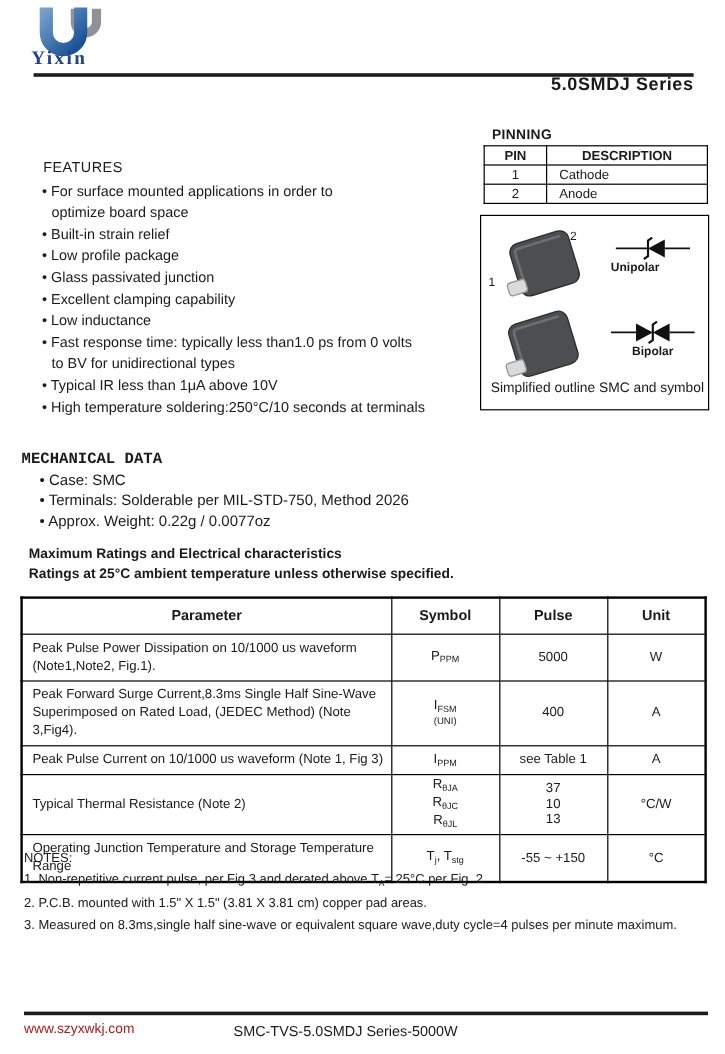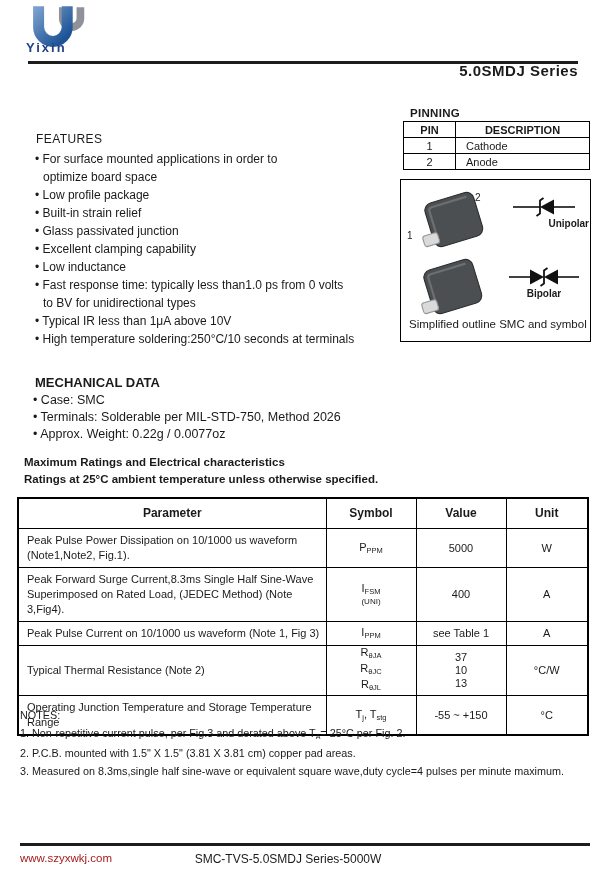--- a/index.html
+++ b/index.html
@@ -3,21 +3,21 @@
 <meta charset="utf-8">
 <style>
   * { margin:0; padding:0; box-sizing:border-box; }
   html,body { background:#ffffff; }
   body { font-family:"Liberation Sans","DejaVu Sans",sans-serif; color:#1a1a1a; }
   .page { position:relative; width:604px; height:878px; background:#fff; overflow:hidden; }
   .abs { position:absolute; }
 
   
   .logo { left:20px; top:4px; width:90px; }
-  .brand-text { left:26px; top:40px; font-size:13px; font-weight:bold; color:#24418c; letter-spacing:2px; }
+  .brand-text { left:26px; top:40px; font-size:16px; font-weight:bold; color:#24418c; letter-spacing:2px;font-family:Liberation Serif, serif; }
   .series-title { right:26px; top:42px; font-size:15px; font-weight:bold; letter-spacing:0.5px;margin-top:20px; }
   .header-rule { left:28px; top:61px; width:550px; height:3px; background:#1d1d1d; }
 
   .subtitle { left:30px; top:83px; font-size:12.5px; font-weight:bold; line-height:19px; }
 
   
   .features-heading { left:36px; top:132px; font-size:12px; letter-spacing:0.4px; }
   .features-list { left:35px; top:150px; width:360px; font-size:12px; line-height:18px; }
   .features-list .cont { padding-left:8px; }
 
@@ -29,26 +29,26 @@
   .pinning-table .c-desc { width:134px; padding-left:10px; }
   .pinning-table .hdr { font-weight:bold; text-align:center; padding-left:0; }
 
   
   .outline-box { left:400px; top:179px; width:191px; height:163px; border:1px solid #000; }
   .pkg-1 { left:10px; top:8px; }
   .pin2-label { left:74px; top:12px; font-size:10px; }
   .pin1-label { left:6px; top:50px; font-size:10px; }
   .diode-uni { left:112px; top:17px; }
   .diode-bi  { left:108px; top:87px; }
-  .diode-label-uni { left:126px; top:38px; width:62px; text-align:right; font-size:10px; font-weight:bold; }
+  .diode-label-uni { left:108px; top:38px; width:62px; text-align:left; font-size:10px; font-weight:bold; }
   .diode-label-bi  { left:108px; top:108px; width:70px; text-align:center; font-size:10px; font-weight:bold; }
   .outline-caption { left:8px; top:138px; font-size:11.5px; }
 
   
-  .mech-heading { left:35px; top:375px; font-size:13px; font-weight:bold; }
+  .mech-heading { left:18px; top:375px; font-size:13px; font-weight:bold;font-family:Liberation Mono, monospace; }
   .mech-list { left:33px; top:392px; font-size:12.5px; line-height:17px; }
 
   
   .ratings-h1 { left:24px; top:456px; font-size:11.5px; font-weight:bold; }
   .ratings-h2 { left:24px; top:473px; font-size:11.5px; font-weight:bold; }
 
   
   .main-table { left:17px; top:497px; border-collapse:collapse; table-layout:fixed; border:2px solid #000; }
   .main-table td { border:1px solid #000; font-size:11px; vertical-align:middle; }
   .main-table .col-param { width:308px; }
@@ -89,22 +89,22 @@
   </svg>
   <div class="abs brand-text">Yixin</div>
   <div class="abs series-title">5.0SMDJ  Series</div>
   <div class="abs header-rule"></div>
 
 
   <div class="abs features-heading">FEATURES</div>
   <div class="abs features-list">
     <div>• For surface mounted applications in order to</div>
     <div class="cont">optimize board space</div>
+    <div>• Built-in strain relief</div>
     <div>• Low profile package</div>
-    <div>• Built-in strain relief</div>
     <div>• Glass passivated junction</div>
     <div>• Excellent clamping capability</div>
     <div>• Low inductance</div>
     <div>• Fast response time: typically less than1.0 ps from 0 volts</div>
     <div class="cont">to BV for unidirectional types</div>
     <div>• Typical IR less than 1μA above 10V</div>
     <div>• High temperature soldering:250°C/10 seconds at terminals</div>
   </div>
 
   <div class="abs pinning-heading">PINNING</div>
@@ -178,21 +178,21 @@
     <colgroup>
         <col class="col-param">
         <col class="col-sym">
         <col class="col-val">
         <col class="col-unit">
       </colgroup>
     <tbody>
         <tr class="hdr">
       <td>Parameter</td>
       <td>Symbol</td>
-      <td>Value</td>
+      <td>Pulse</td>
       <td>Unit</td>
     </tr>
     <tr style="height:36px;">
       <td class="param">
         <div>Peak Pulse Power Dissipation on 10/1000 us waveform</div>
         <div>(Note1,Note2, Fig.1).</div>
       </td>
       <td class="ctr"><span>P</span><span class="sub">PPM</span></td>
       <td class="ctr">5000</td>
       <td class="ctr">W</td>

